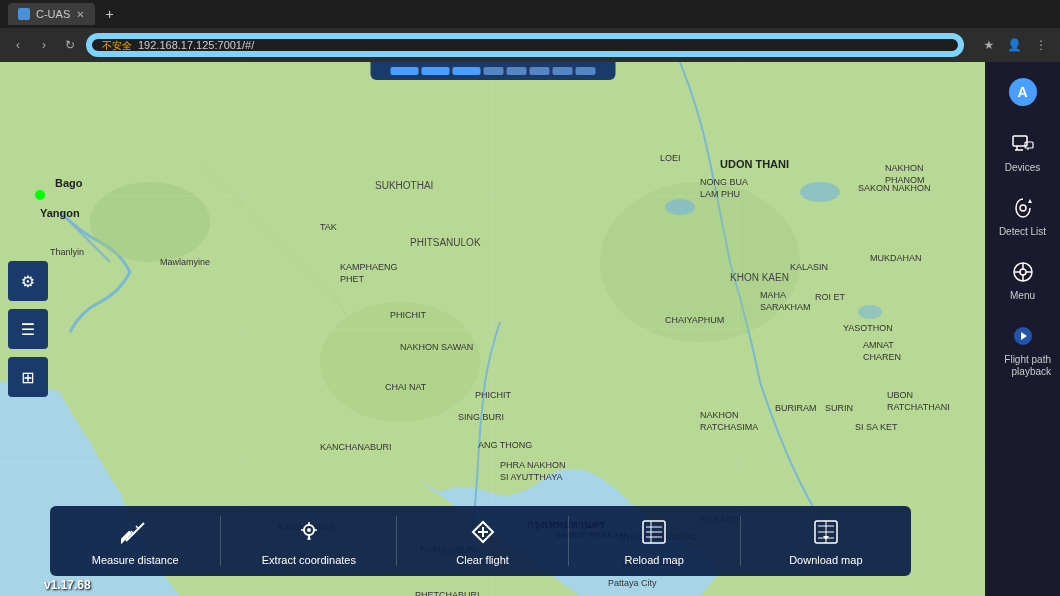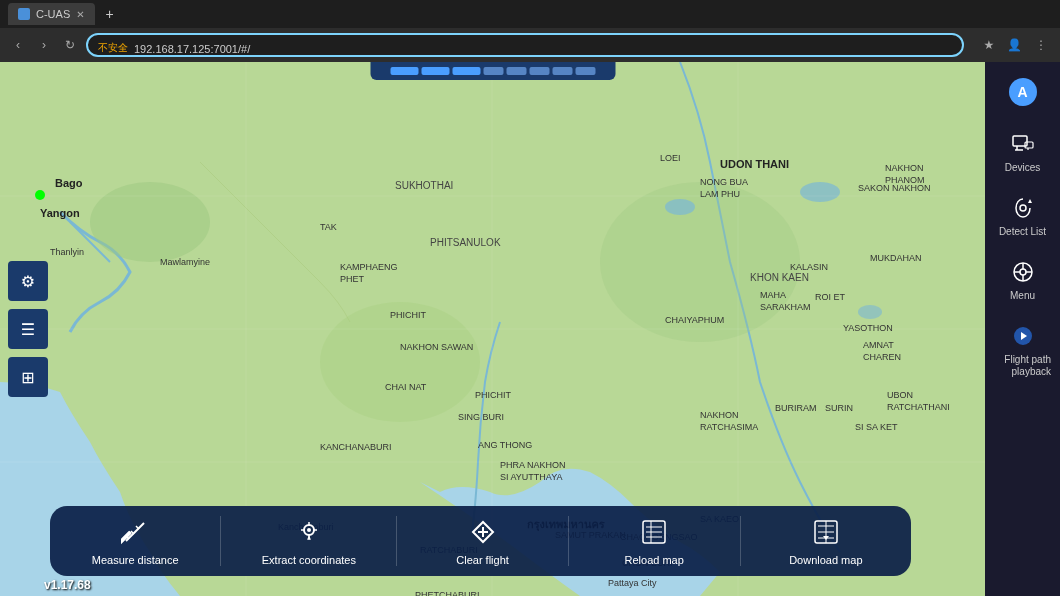--- a/index.html
+++ b/index.html
@@ -87,25 +87,25 @@
       align-items: center;
       justify-content: center;
       color: #aaa;
       font-size: 12px;
       cursor: pointer;
     }
 
     .url-bar {
       flex: 1;
       background: #1e1e1e;
-      border: 2px solid #7dd3fc;
+      border: 6px solid #7dd3fc;
       border-radius: 12px;
       height: 24px;
       display: flex;
-      align-items: flex-end;
+      align-items: flex-start;
       padding: 0 10px;
       gap: 6px;
       font-size: 11px;
       color: #ccc;
     }
 
     .url-warning {
       color: #f0a500;
       font-size: 10px;
     }
@@ -204,21 +204,21 @@
     }
 
     
     .bottom-toolbar {
       position: absolute;
       bottom: 20px;
       left: 50px;
       right: 74px;
       height: 70px;
       background: rgba(10, 30, 70, 0.92);
-      border-radius: 17px;
+      border-radius: 6px;
       display: flex;
       align-items: center;
       justify-content: space-around;
       z-index: 10;
       padding: 0 20px;
     }
 
     .toolbar-item {
       display: flex;
       flex-direction: column;
@@ -329,21 +329,20 @@
 
     .map-label.large {
       font-size: 11px;
       font-weight: bold;
       color: #222;
     }
 
     .map-label.medium {
       font-size: 10px;
       color: #444;
-      margin-left: 20px;
     }
 
     
     .green-dot {
       position: absolute;
       width: 10px;
       height: 10px;
       background: #00ff00;
       border-radius: 50%;
       z-index: 5;

